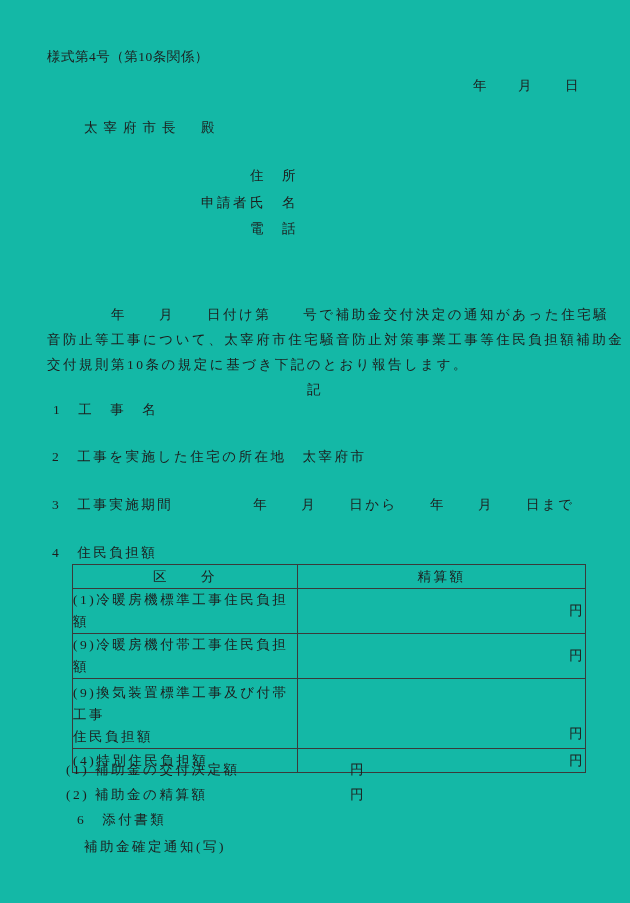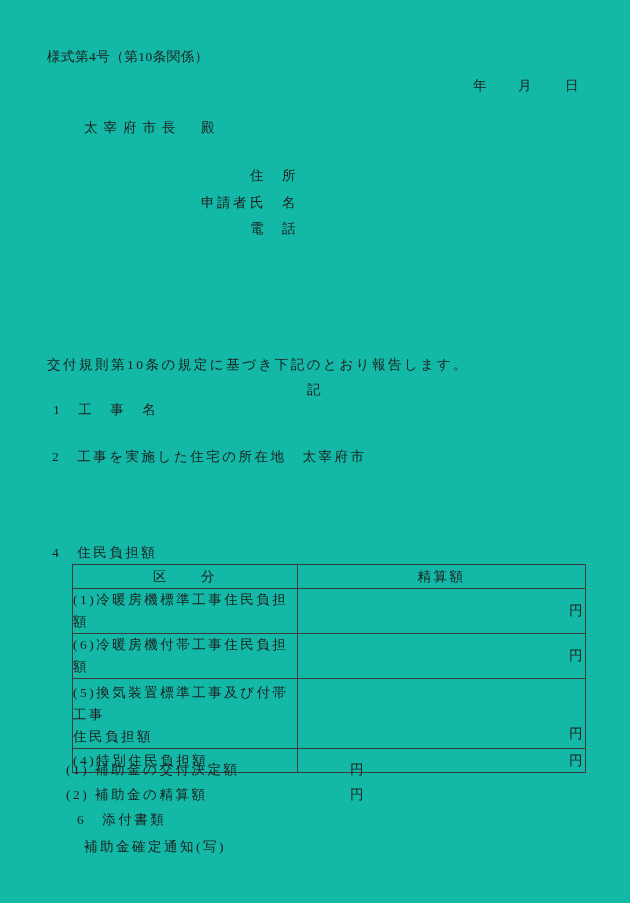--- a/index.html
+++ b/index.html
@@ -84,53 +84,56 @@
   <div class="abs" style="left:565px; top:78px;">日</div>
 
   <div class="abs wide" style="left:72px; top:120px;margin-left:12px;">太宰府市長　殿</div>
 
   <div class="abs" style="left:201px; top:195px;">申請者</div>
   <div class="abs" style="left:250px; top:168px;">住　所</div>
   <div class="abs" style="left:250px; top:195px;">氏　名</div>
   <div class="abs" style="left:250px; top:221px;">電　話</div>
 
 
+  <div class="abs" style="left:47px; top:307px;">　　　　年　　月　　日付け第　　号で補助金交付決定の通知があった住宅騒</div>
+  <div class="abs" style="left:47px; top:332px;">音防止等工事について、太宰府市住宅騒音防止対策事業工事等住民負担額補助金</div>
   <div class="abs" style="left:47px; top:357px;">交付規則第10条の規定に基づき下記のとおり報告します。</div>
 
   <div class="abs center" style="top:382px;">記</div>
 
   <div class="abs" style="left:53px; top:402px;">1　工　事　名</div>
 
   <div class="abs" style="left:52px; top:449px;">2　工事を実施した住宅の所在地　太宰府市</div>
 
+  <div class="abs" style="left:52px; top:497px;">3　工事実施期間　　　　　年　　月　　日から　　年　　月　　日まで</div>
 
   <div class="abs" style="left:52px; top:545px;">4　住民負担額</div>
 
   <table class="burden">
     <colgroup>
         <col class="c1">
         <col class="c2">
       </colgroup>
     <thead>
       <tr>
         <th>区　　分</th>
         <th class="amt-head">精算額</th>
       </tr>
     </thead>
     <tbody>
       <tr class="r-std">
         <td class="lab">(1)冷暖房機標準工事住民負担額</td>
         <td class="amt">円</td>
       </tr>
       <tr class="r-std">
-        <td class="lab">(6)冷暖房機付帯工事住民負担額</td>
+        <td class="lab">(9)冷暖房機付帯工事住民負担額</td>
         <td class="amt">円</td>
       </tr>
       <tr class="r-tall">
-        <td class="lab">(5)換気装置標準工事及び付帯工事
+        <td class="lab">(9)換気装置標準工事及び付帯工事
 住民負担額</td>
         <td class="amt">円</td>
       </tr>
       <tr class="r-std">
         <td class="lab">(4)特別住民負担額</td>
         <td class="amt">円</td>
       </tr>
     </tbody>
   </table>
 

